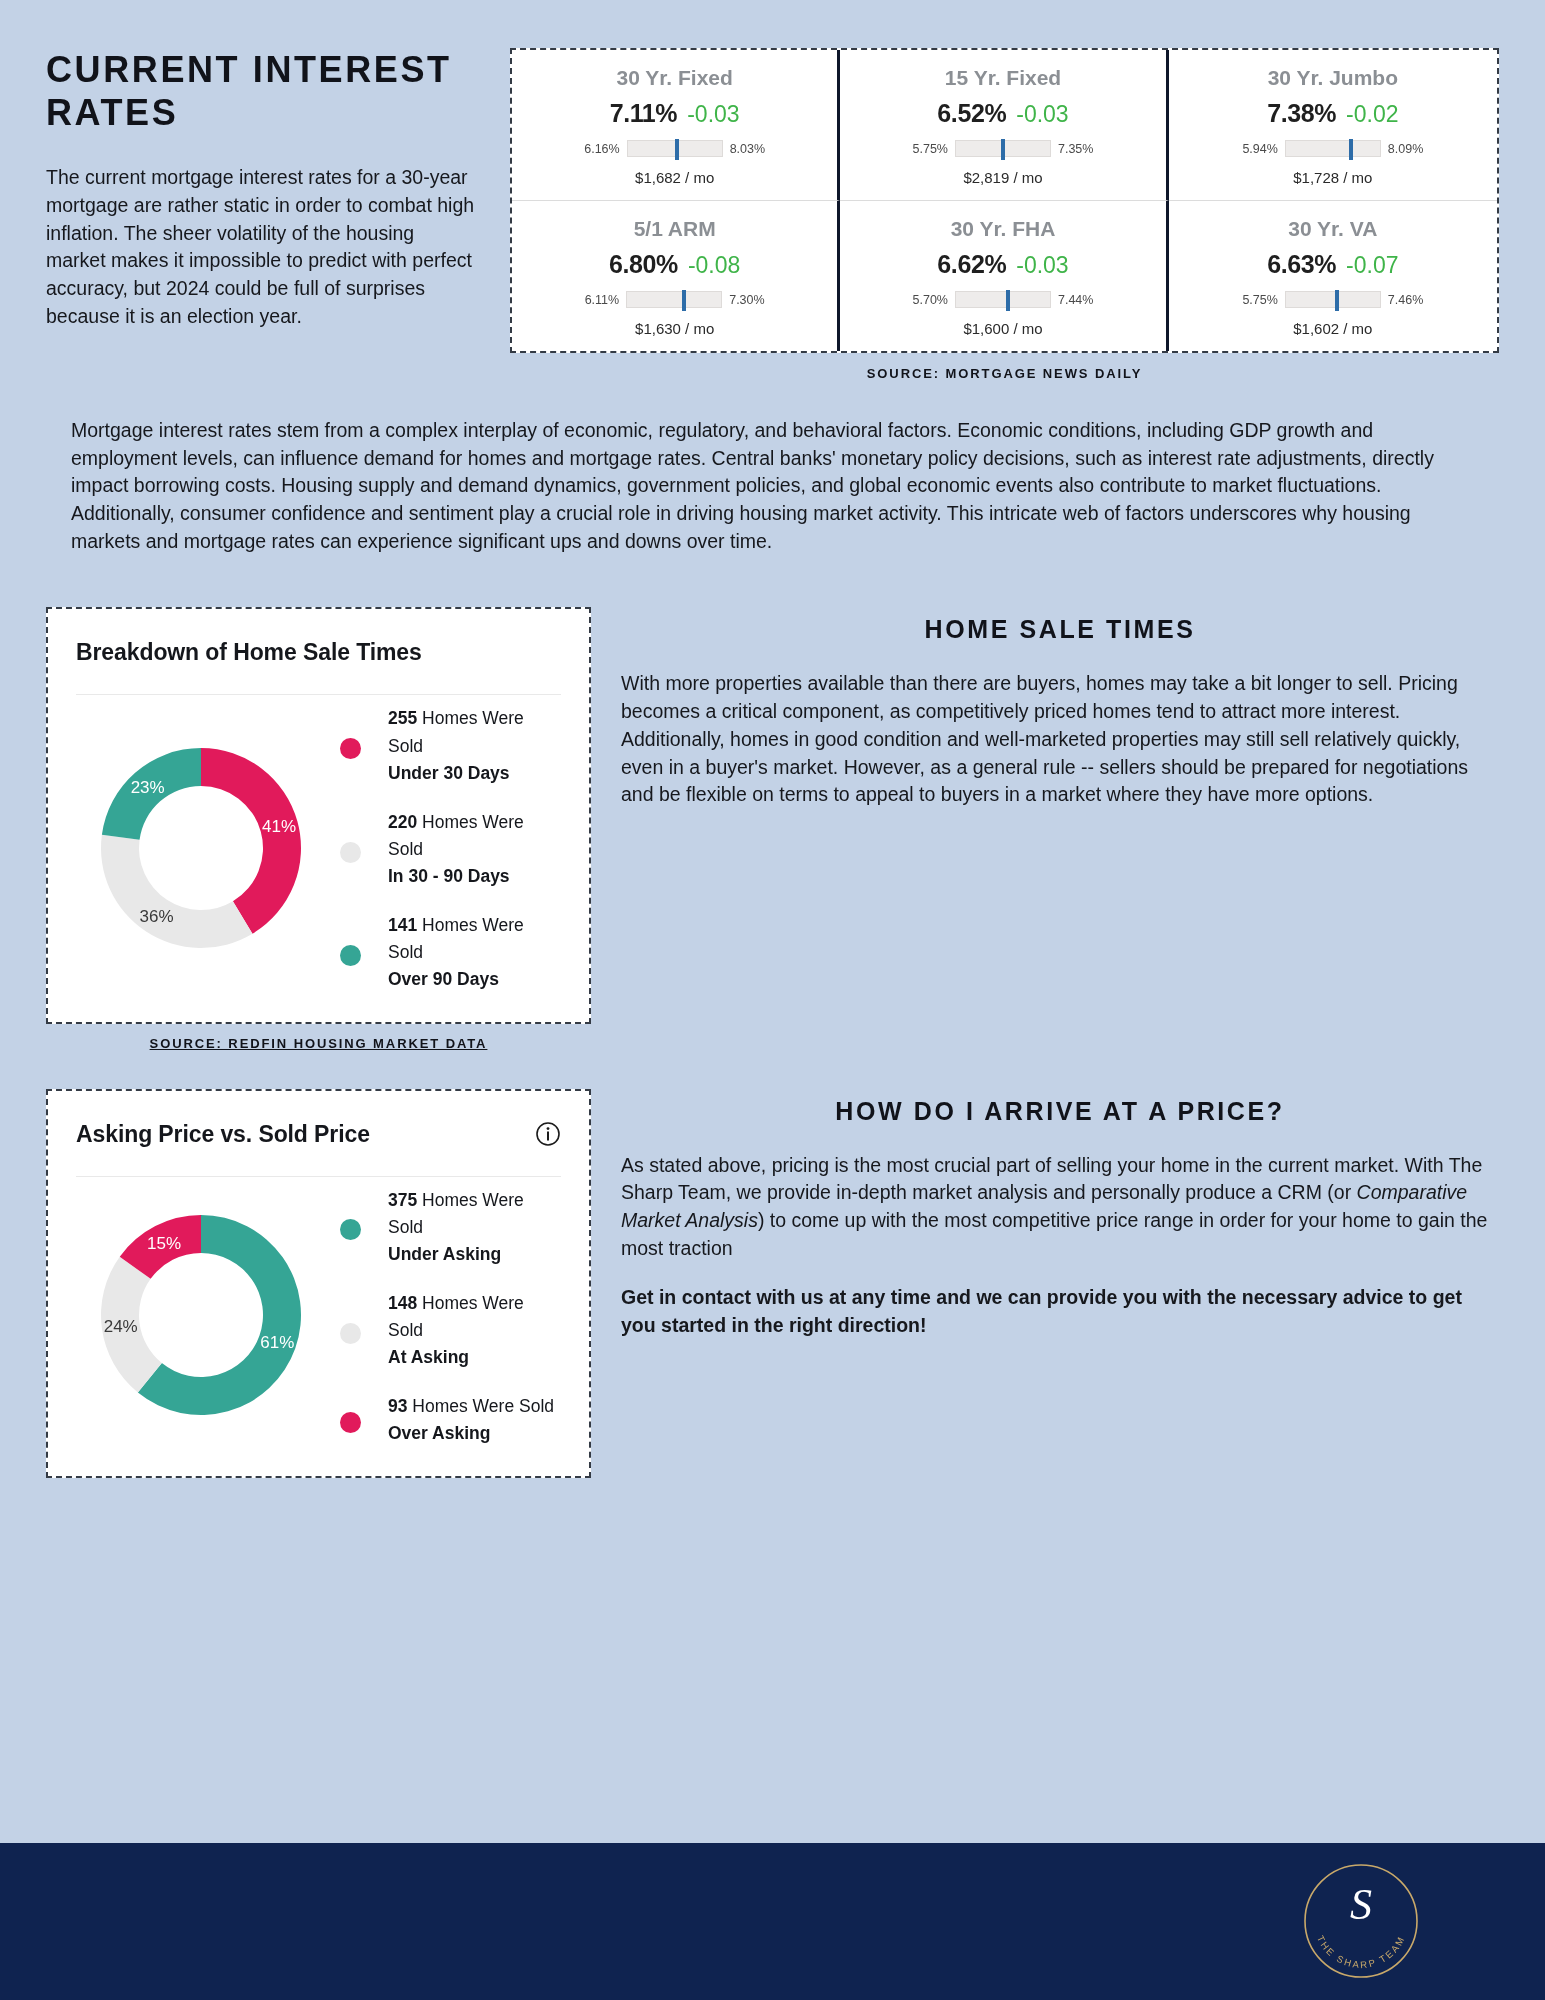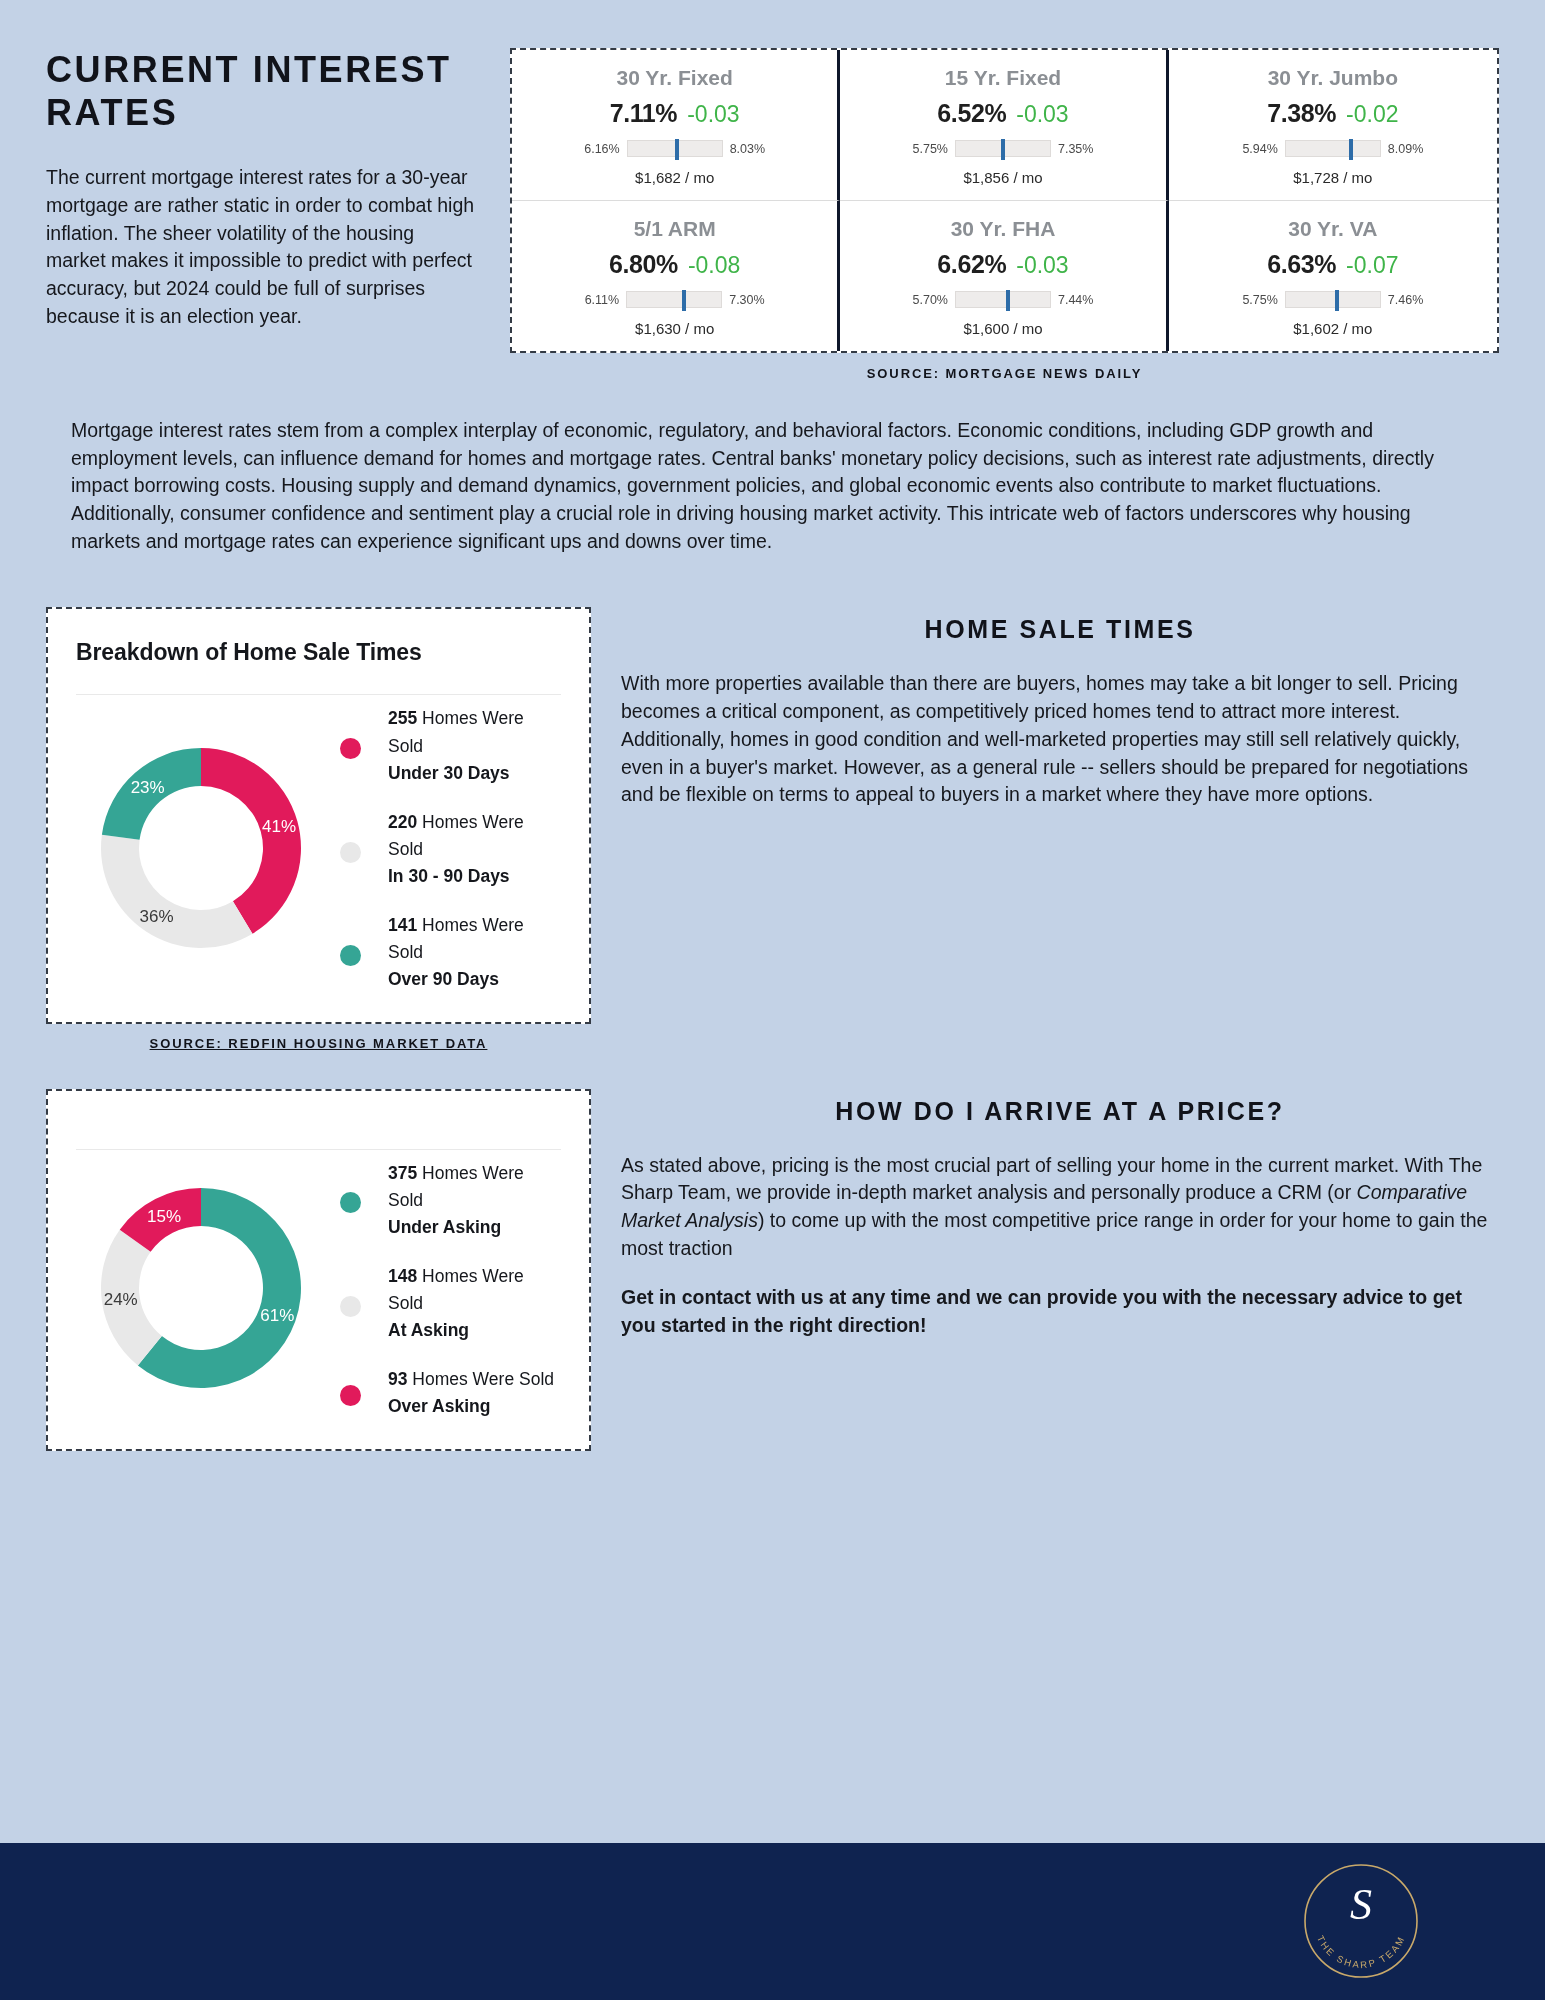--- a/index.html
+++ b/index.html
@@ -157,21 +157,21 @@
                 <span class="rate-val">6.52%</span>
                 <span class="rate-chg">-0.03</span>
               </div>
               <div class="rate-slider">
                 <span class="rate-lo">5.75%</span>
                 <span class="track">
                   <span class="knob" style="left: 48%;"></span>
                 </span>
                 <span class="rate-hi">7.35%</span>
               </div>
-              <div class="rate-mo">$1,856 / mo</div>
+              <div class="rate-mo">$2,819 / mo</div>
             </div>
             <div class="rate-card">
               <div class="rate-name">30 Yr. Jumbo</div>
               <div class="rate-line">
                 <span class="rate-val">7.38%</span>
                 <span class="rate-chg">-0.02</span>
               </div>
               <div class="rate-slider">
                 <span class="rate-lo">5.94%</span>
                 <span class="track">
@@ -273,20 +273,30 @@
     <div class="side">
       <h2 class="sec-head">HOME SALE TIMES</h2>
       <p>With more properties available than there are buyers, homes may take a bit longer to sell. Pricing becomes a critical component, as competitively priced homes tend to attract more interest. Additionally, homes in good condition and well-marketed properties may still sell relatively quickly, even in a buyer's market. However, as a general rule -- sellers should be prepared for negotiations and be flexible on terms to appeal to buyers in a market where they have more options.</p>
     </div>
   </div>
 
   <div class="source-redfin">SOURCE: REDFIN HOUSING MARKET DATA</div>
 
   <div class="row row-price">
     <div class="chart-card">
+      <div class="chart-head">
+        <div class="chart-title">Asking Price vs. Sold Price</div>
+        <span class="info-icon">
+          <svg viewBox="0 0 26 26" width="26" height="26">
+            <circle cx="13" cy="13" r="11" fill="none" stroke="#1b1b1b" stroke-width="1.6"></circle>
+            <circle cx="13" cy="7.6" r="1.4" fill="#1b1b1b"></circle>
+            <rect x="12" y="10.5" width="2" height="9" fill="#1b1b1b"></rect>
+          </svg>
+        </span>
+      </div>
       <div class="chart-rule"></div>
       <div class="chart-body">
         <div class="donut-holder">
           <svg viewBox="0 0 250 250" width="250" height="250">
             <g id="donut1">
                 <path d="M 125 25 A 100 100 0 1 1 61.85681074542092 202.54313413036908 L 85.85122266216098 173.0767431608288 A 62 62 0 1 0 125 63 Z" fill="#35a595"></path>
                 <text x="201.31711810037612" y="158.1421717048073" text-anchor="middle" font-size="17" font-family="'Liberation Sans', sans-serif" fill="#ffffff">61%</text>
                 <path d="M 61.85681074542092 202.54313413036908 A 100 100 0 0 1 43.7400941253087 66.71768967142506 L 74.6188583576914 88.86496759628355 A 62 62 0 0 0 85.85122266216098 173.0767431608288 Z" fill="#e8e8e8"></path>
                 <text x="44.71105567779638" y="141.70912786486775" text-anchor="middle" font-size="17" font-family="'Liberation Sans', sans-serif" fill="#3a3a3a">24%</text>
                 <path d="M 43.7400941253087 66.71768967142506 A 100 100 0 0 1 124.99999999999989 25 L 124.99999999999993 63 A 62 62 0 0 0 74.6188583576914 88.86496759628355 Z" fill="#e11a5b"></path>

